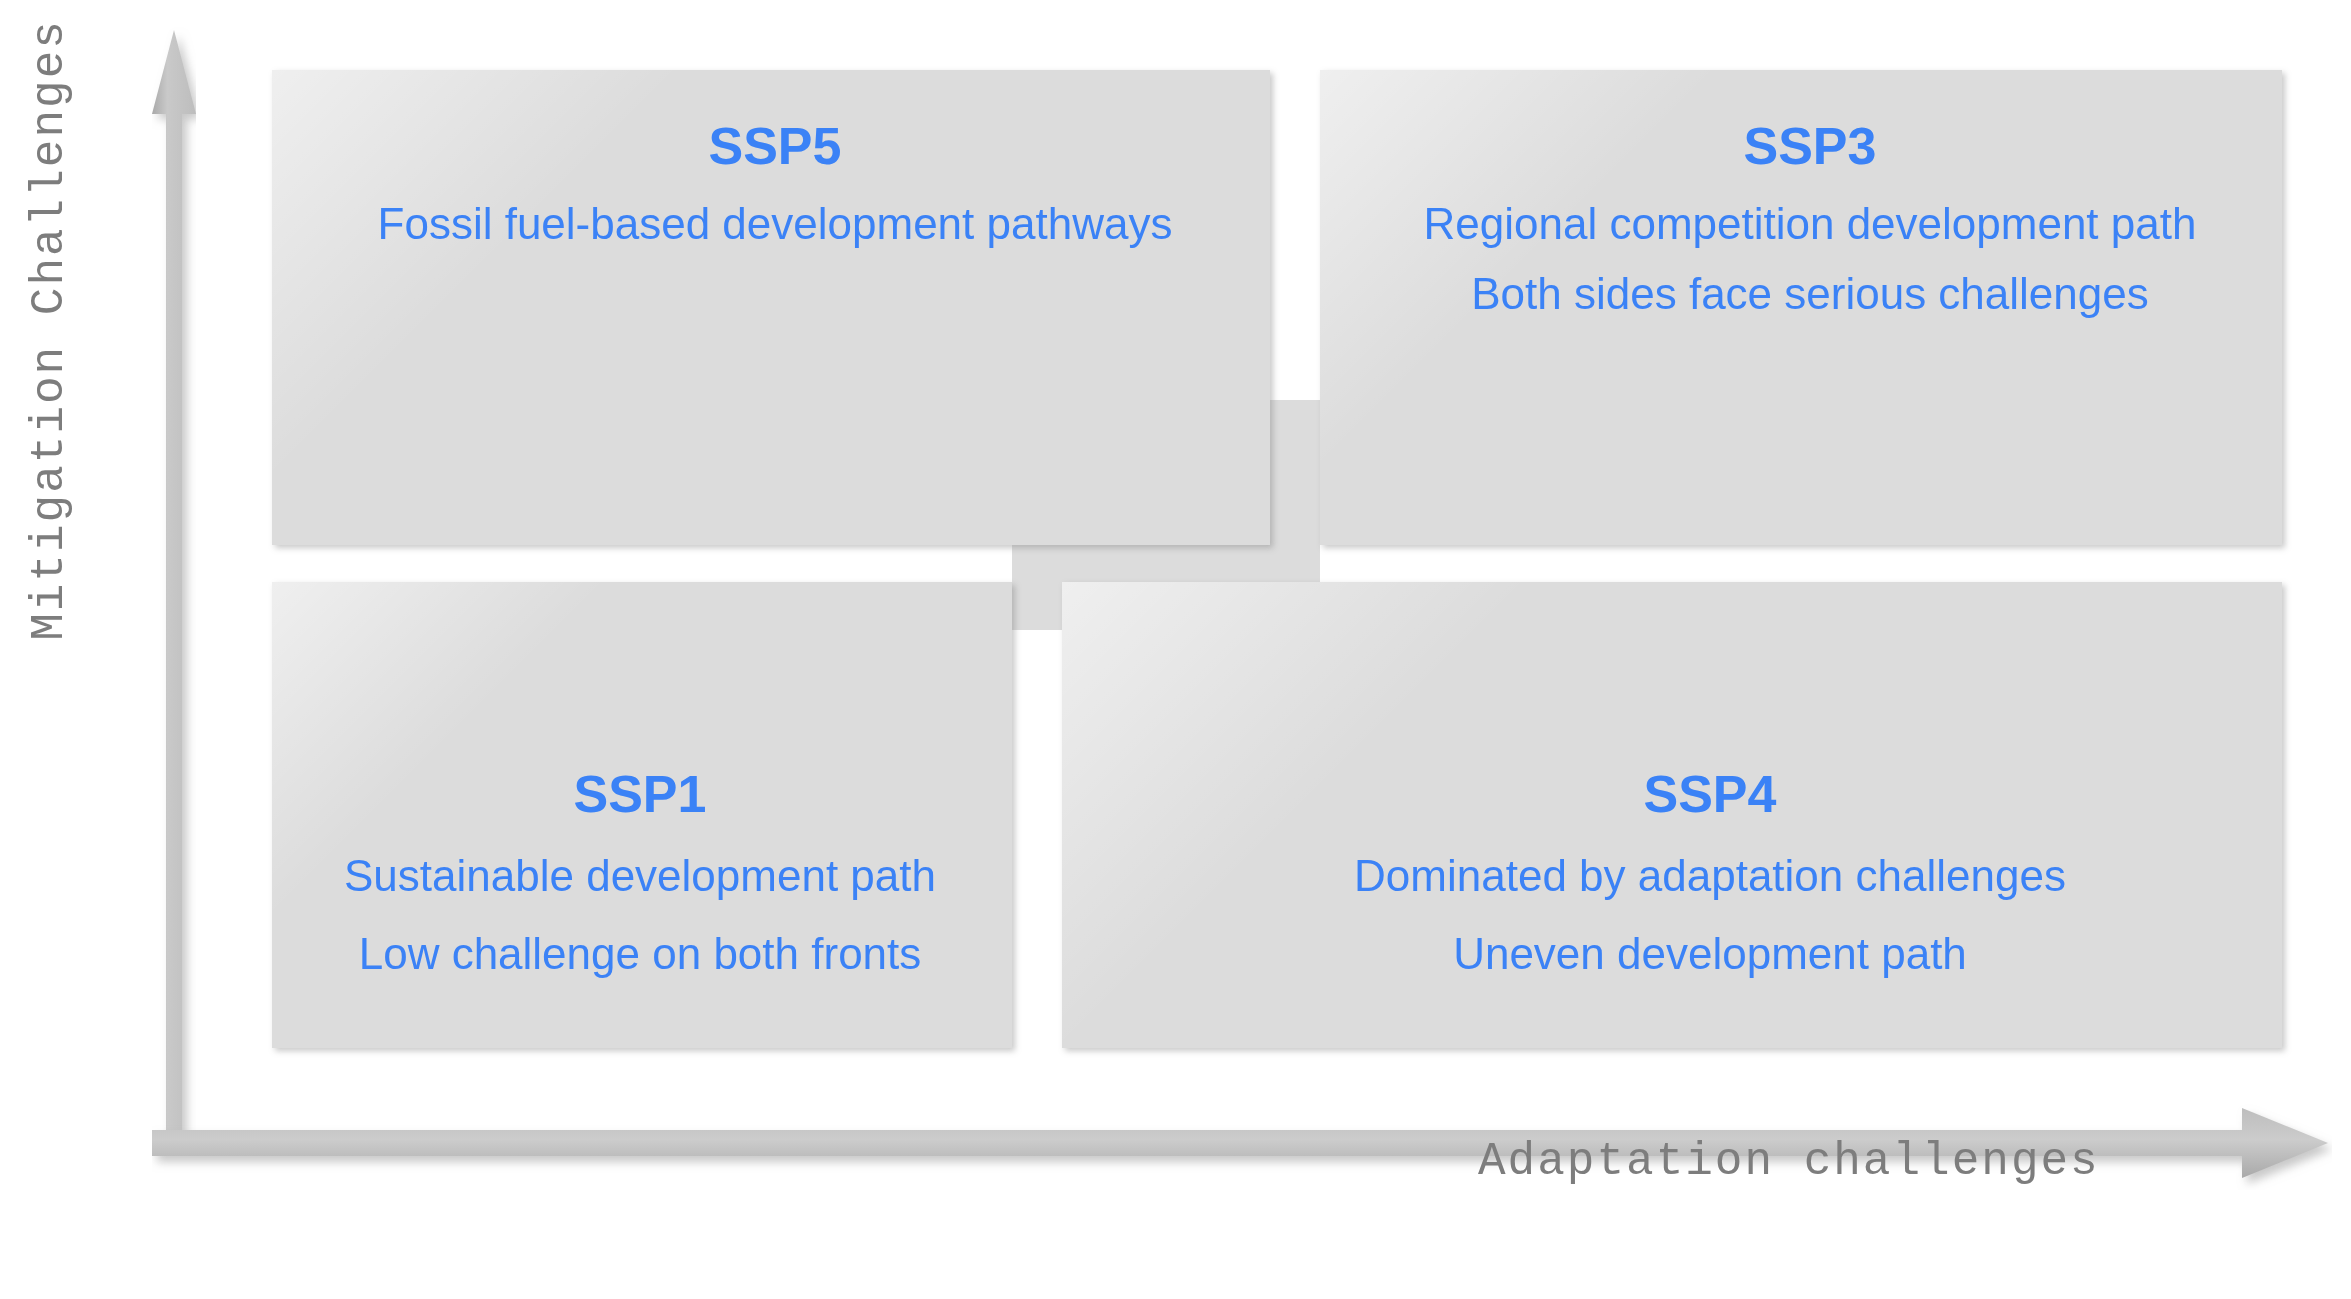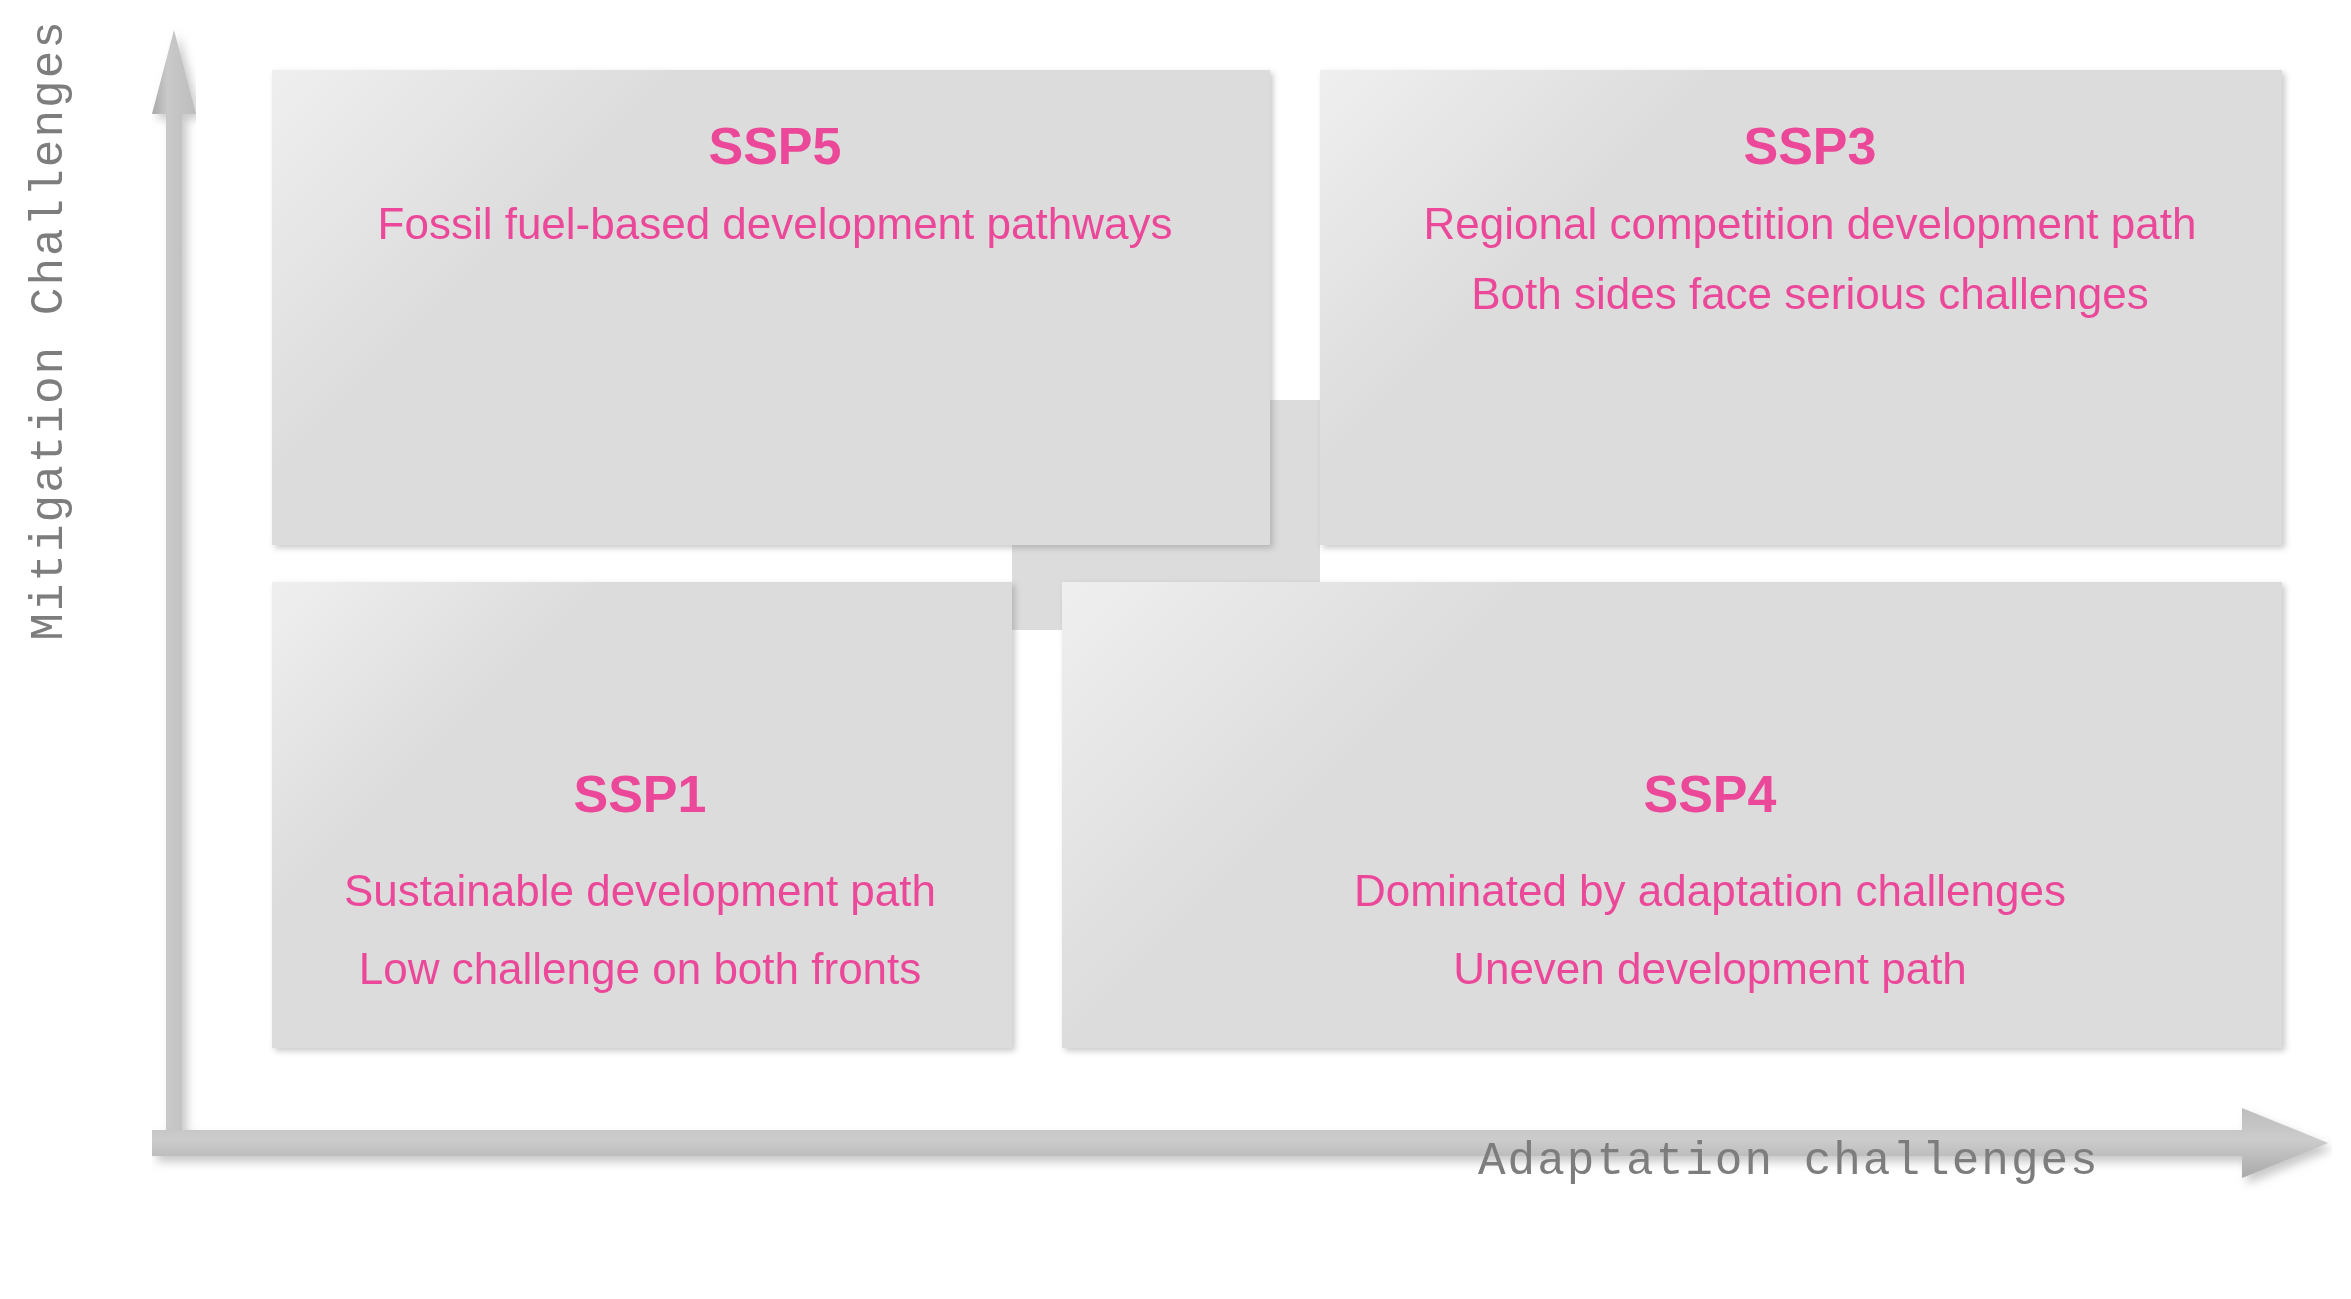--- a/index.html
+++ b/index.html
@@ -99,21 +99,21 @@
     background: #dcdcdc;
     box-shadow: none;
   }
   
   #panel-join-a { left: 740px; top: 440px; width: 308px; height: 100px; background:#dcdcdc; box-shadow:none; }
 
   
   .quad {
     position: absolute;
     text-align: center;
-    color: #ec4899;
+    color: #3b82f6;
     line-height: 1.0;
     z-index: 5;
   }
   .quad .title {
     font-weight: bold;
     font-size: 52px;
     letter-spacing: 0px;
     margin-bottom: 30px;
     font-family: "Liberation Sans", sans-serif;
   }
@@ -125,21 +125,21 @@
   }
   .quad .line:last-child { margin-bottom: 0; }
 
   #quad-ssp5 { left: 280px;  top: 120px; width: 990px; }
   #quad-ssp3 { left: 1330px; top: 120px; width: 960px; }
   #quad-ssp2 { left: 900px;  top: 348px; width: 570px; }
   #quad-ssp2 .title { margin-bottom: 38px; }
   #quad-ssp2 .line  { margin-bottom: 42px; }
   #quad-ssp1 { left: 280px;  top: 768px; width: 720px; }
   #quad-ssp4 { left: 1085px; top: 768px; width: 1250px; }
-  #quad-ssp1 .title, #quad-ssp4 .title { margin-bottom: 49px; }
+  #quad-ssp1 .title, #quad-ssp4 .title { margin-bottom: 34px; }
   #quad-ssp1 .line,  #quad-ssp4 .line  { margin-bottom: 34px; }
 </style>
 </head>
 <body>
 
 <div id="stage">
 
   <svg id="y-axis" viewBox="0 0 44 1120" preserveAspectRatio="none" aria-hidden="true">
     <defs>
       <filter id="shdY" x="-60%" y="-20%" width="260%" height="160%">

